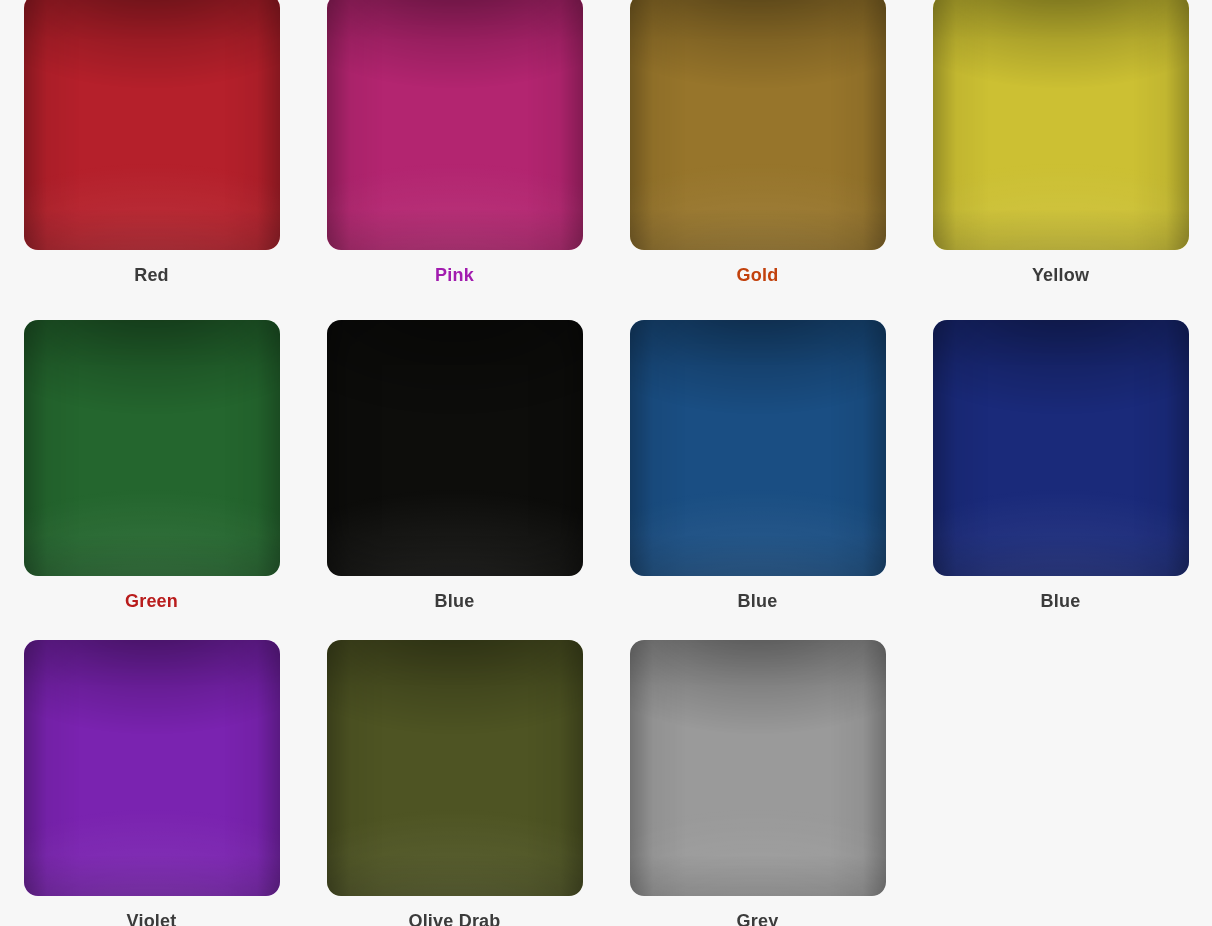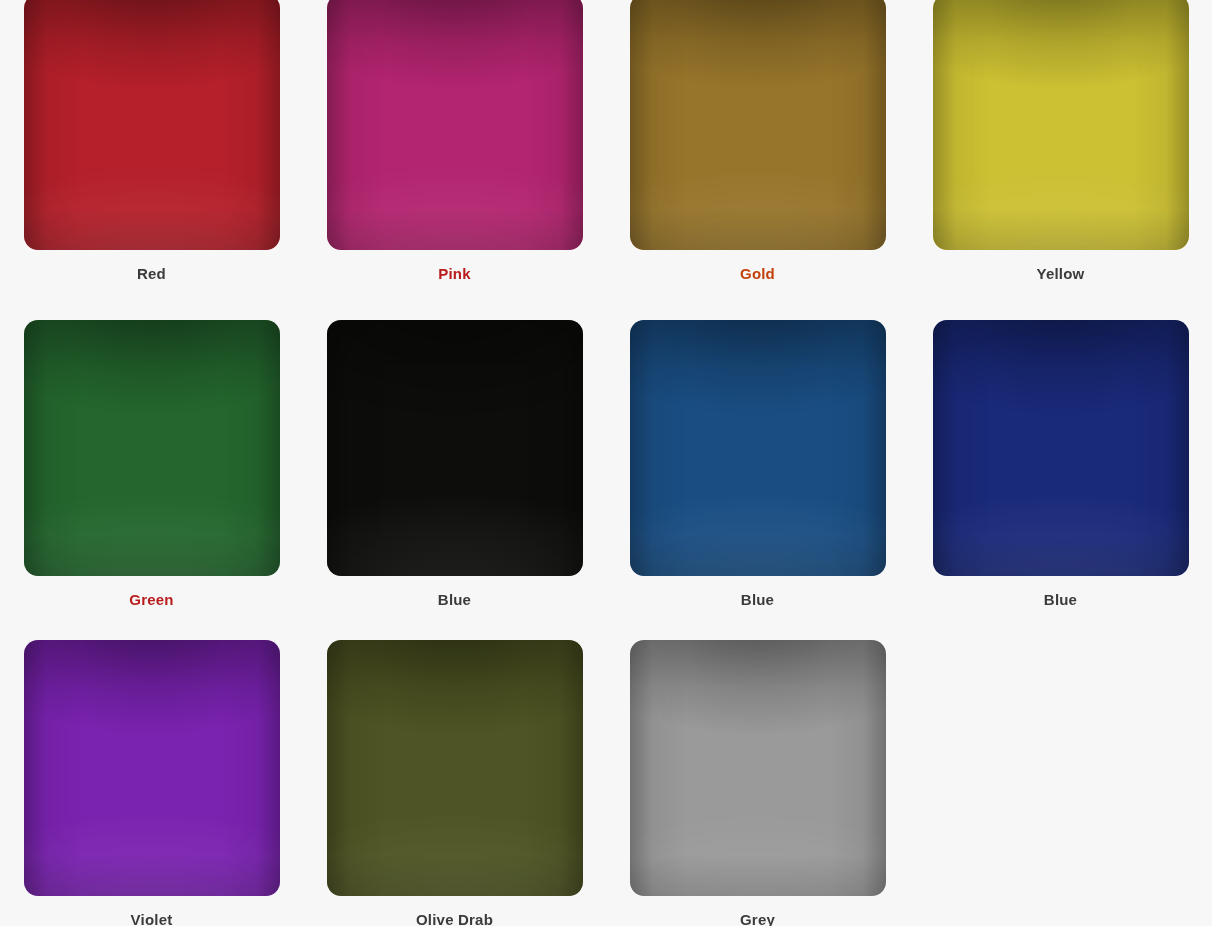--- a/index.html
+++ b/index.html
@@ -81,42 +81,42 @@
       linear-gradient(180deg,
         rgba(0,0,0,0.10) 0%,
         rgba(0,0,0,0) 18%,
         rgba(0,0,0,0) 84%,
         rgba(0,0,0,0.14) 100%);
     pointer-events: none;
   }
 
   .swatch-label {
     margin-top: 16px;
-    font-size: 15px;
+    font-size: 18px;
     font-weight: bold;
     color: #3b3b3b;
     letter-spacing: 0.2px;
     text-align: center;
     line-height: 1.1;
     white-space: nowrap;
   }
 </style>
 </head>
 <body style="background: rgb(247, 247, 247);">
 
 <div id="swatch-grid">
 
   <div class="swatch-cell row-1">
     <div class="swatch-chip" style="background-color: rgb(181, 32, 43);"></div>
     <div class="swatch-label" style="color: rgb(59, 59, 59);">Red</div>
   </div>
 
   <div class="swatch-cell row-1">
     <div class="swatch-chip" style="background-color: rgb(179, 37, 112);"></div>
-    <div class="swatch-label" style="color: #b91c1c;">Pink</div>
+    <div class="swatch-label" style="color: #a21caf;">Pink</div>
   </div>
 
   <div class="swatch-cell row-1">
     <div class="swatch-chip" style="background-color: rgb(151, 117, 43);"></div>
     <div class="swatch-label" style="color: #c2410c;">Gold</div>
   </div>
 
   <div class="swatch-cell row-1">
     <div class="swatch-chip" style="background-color: rgb(204, 192, 51);"></div>
     <div class="swatch-label" style="color: rgb(59, 59, 59);">Yellow</div>

